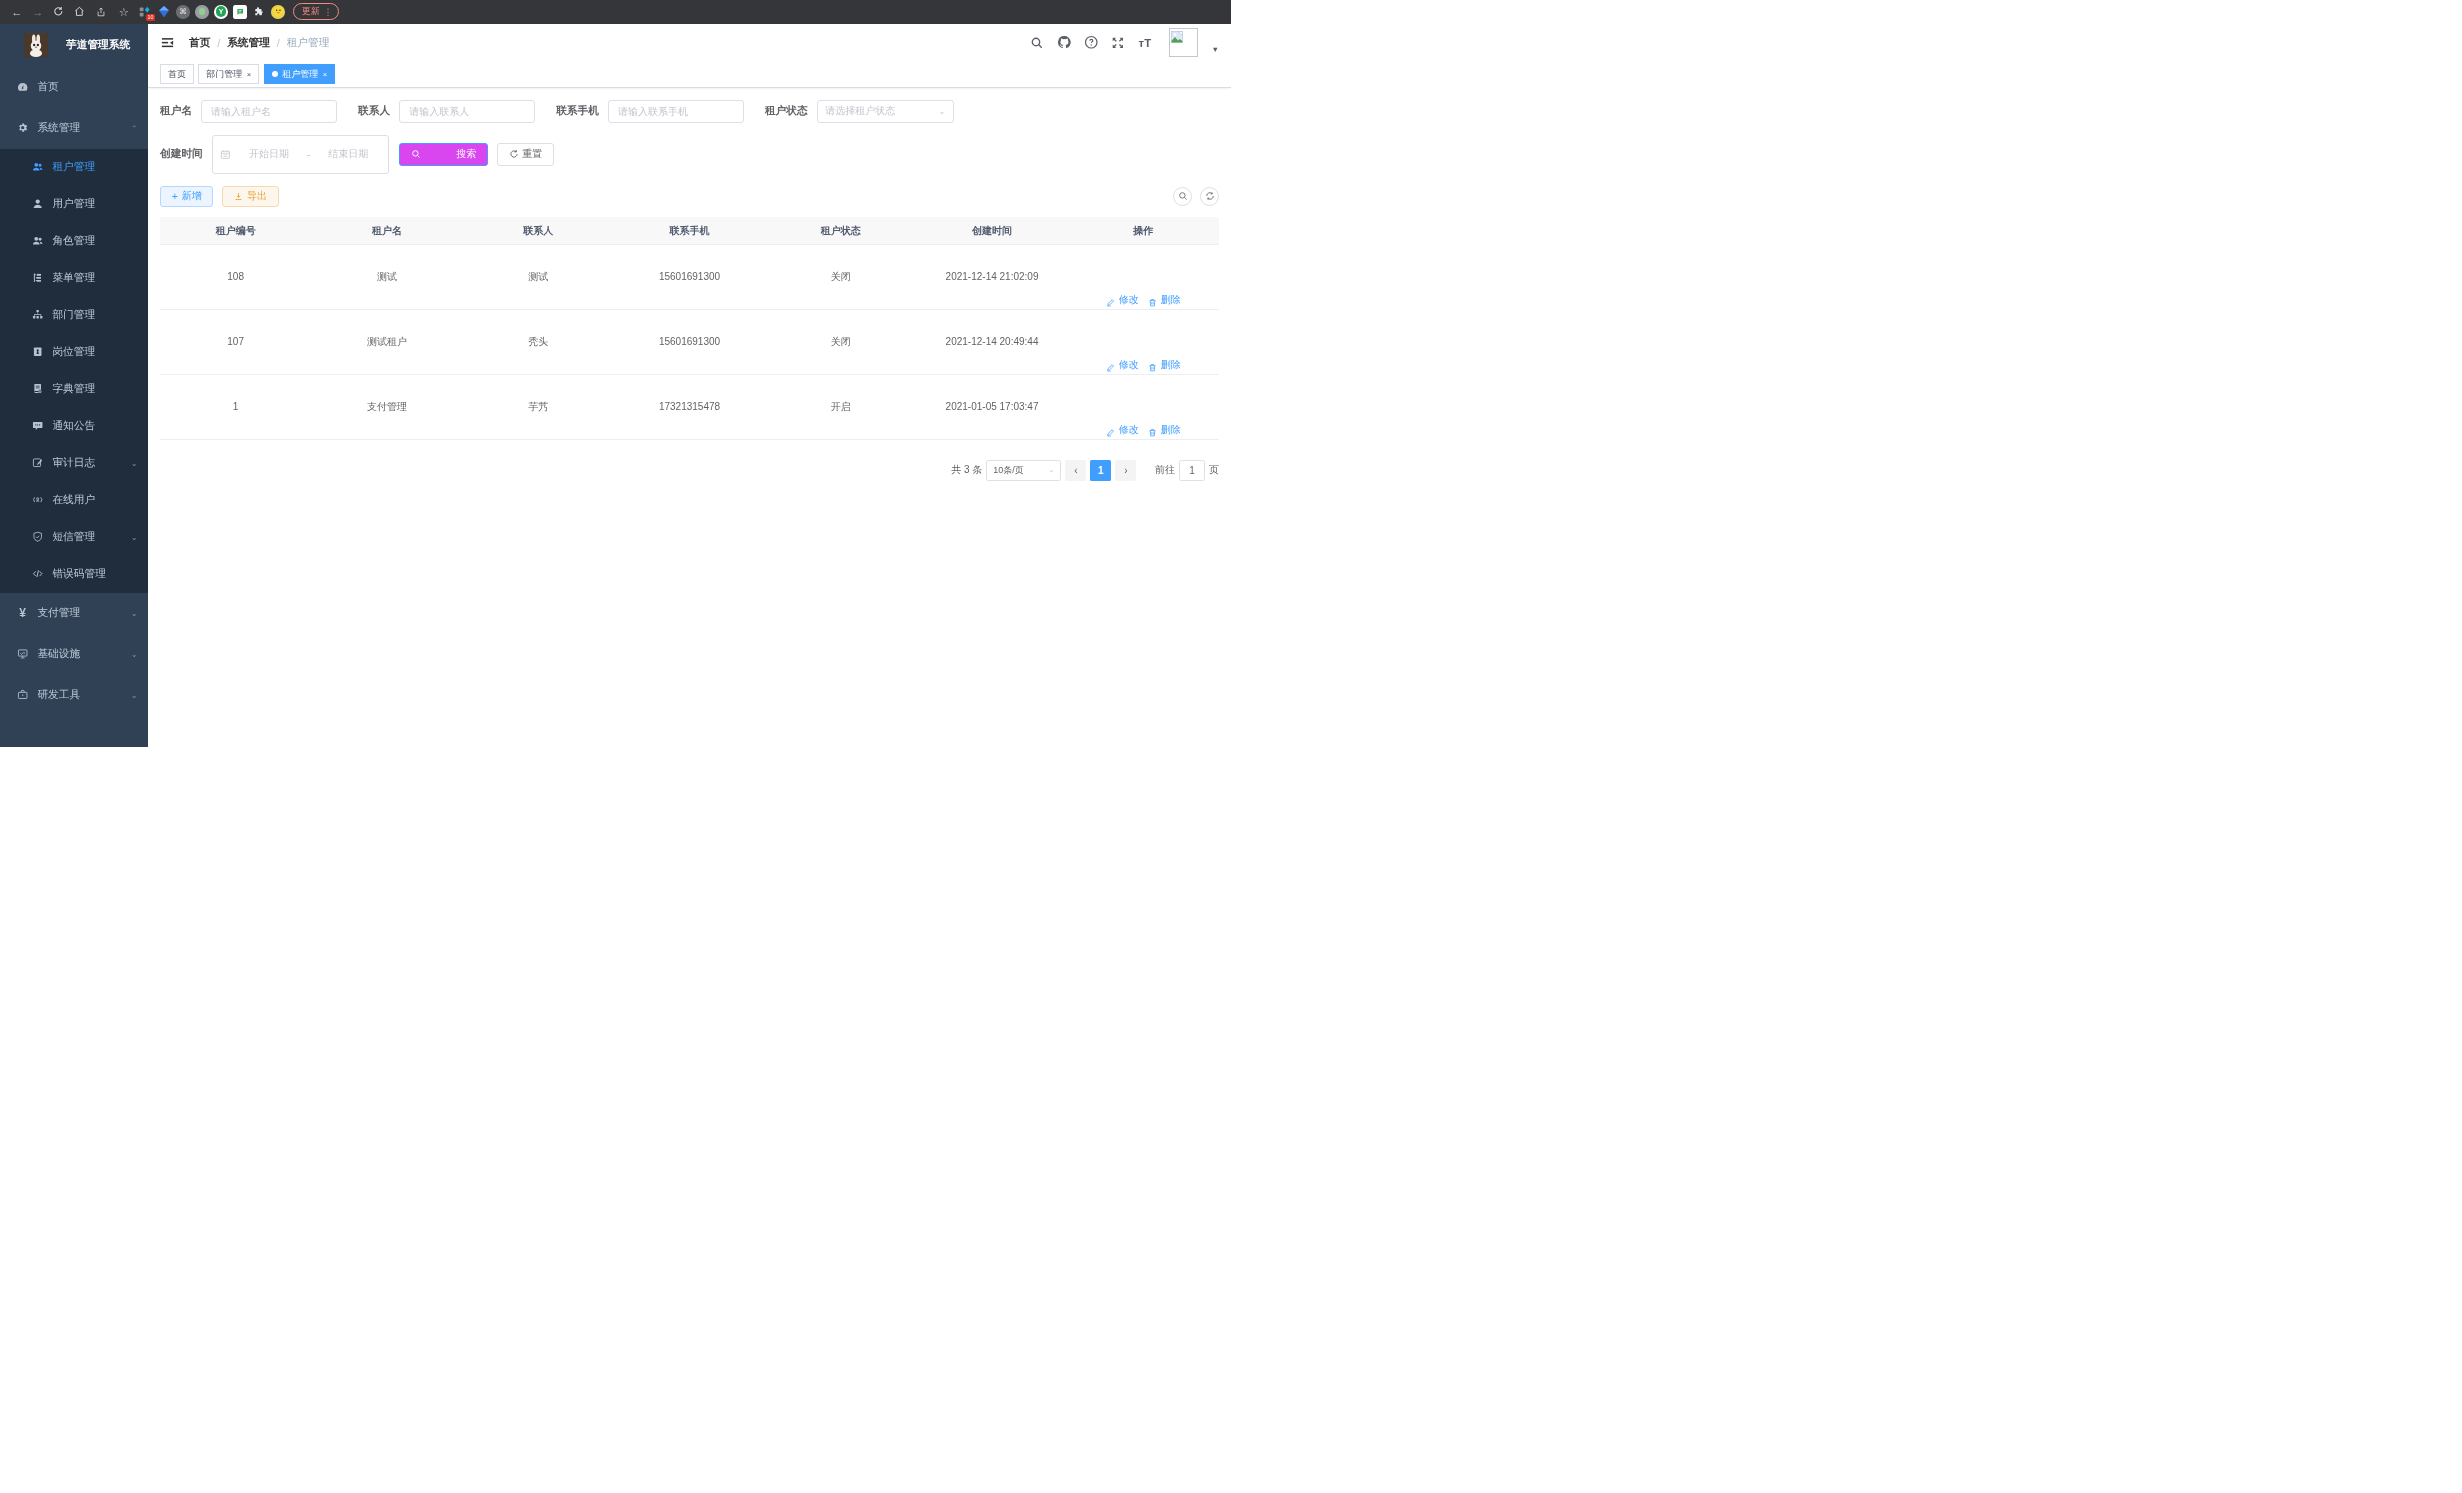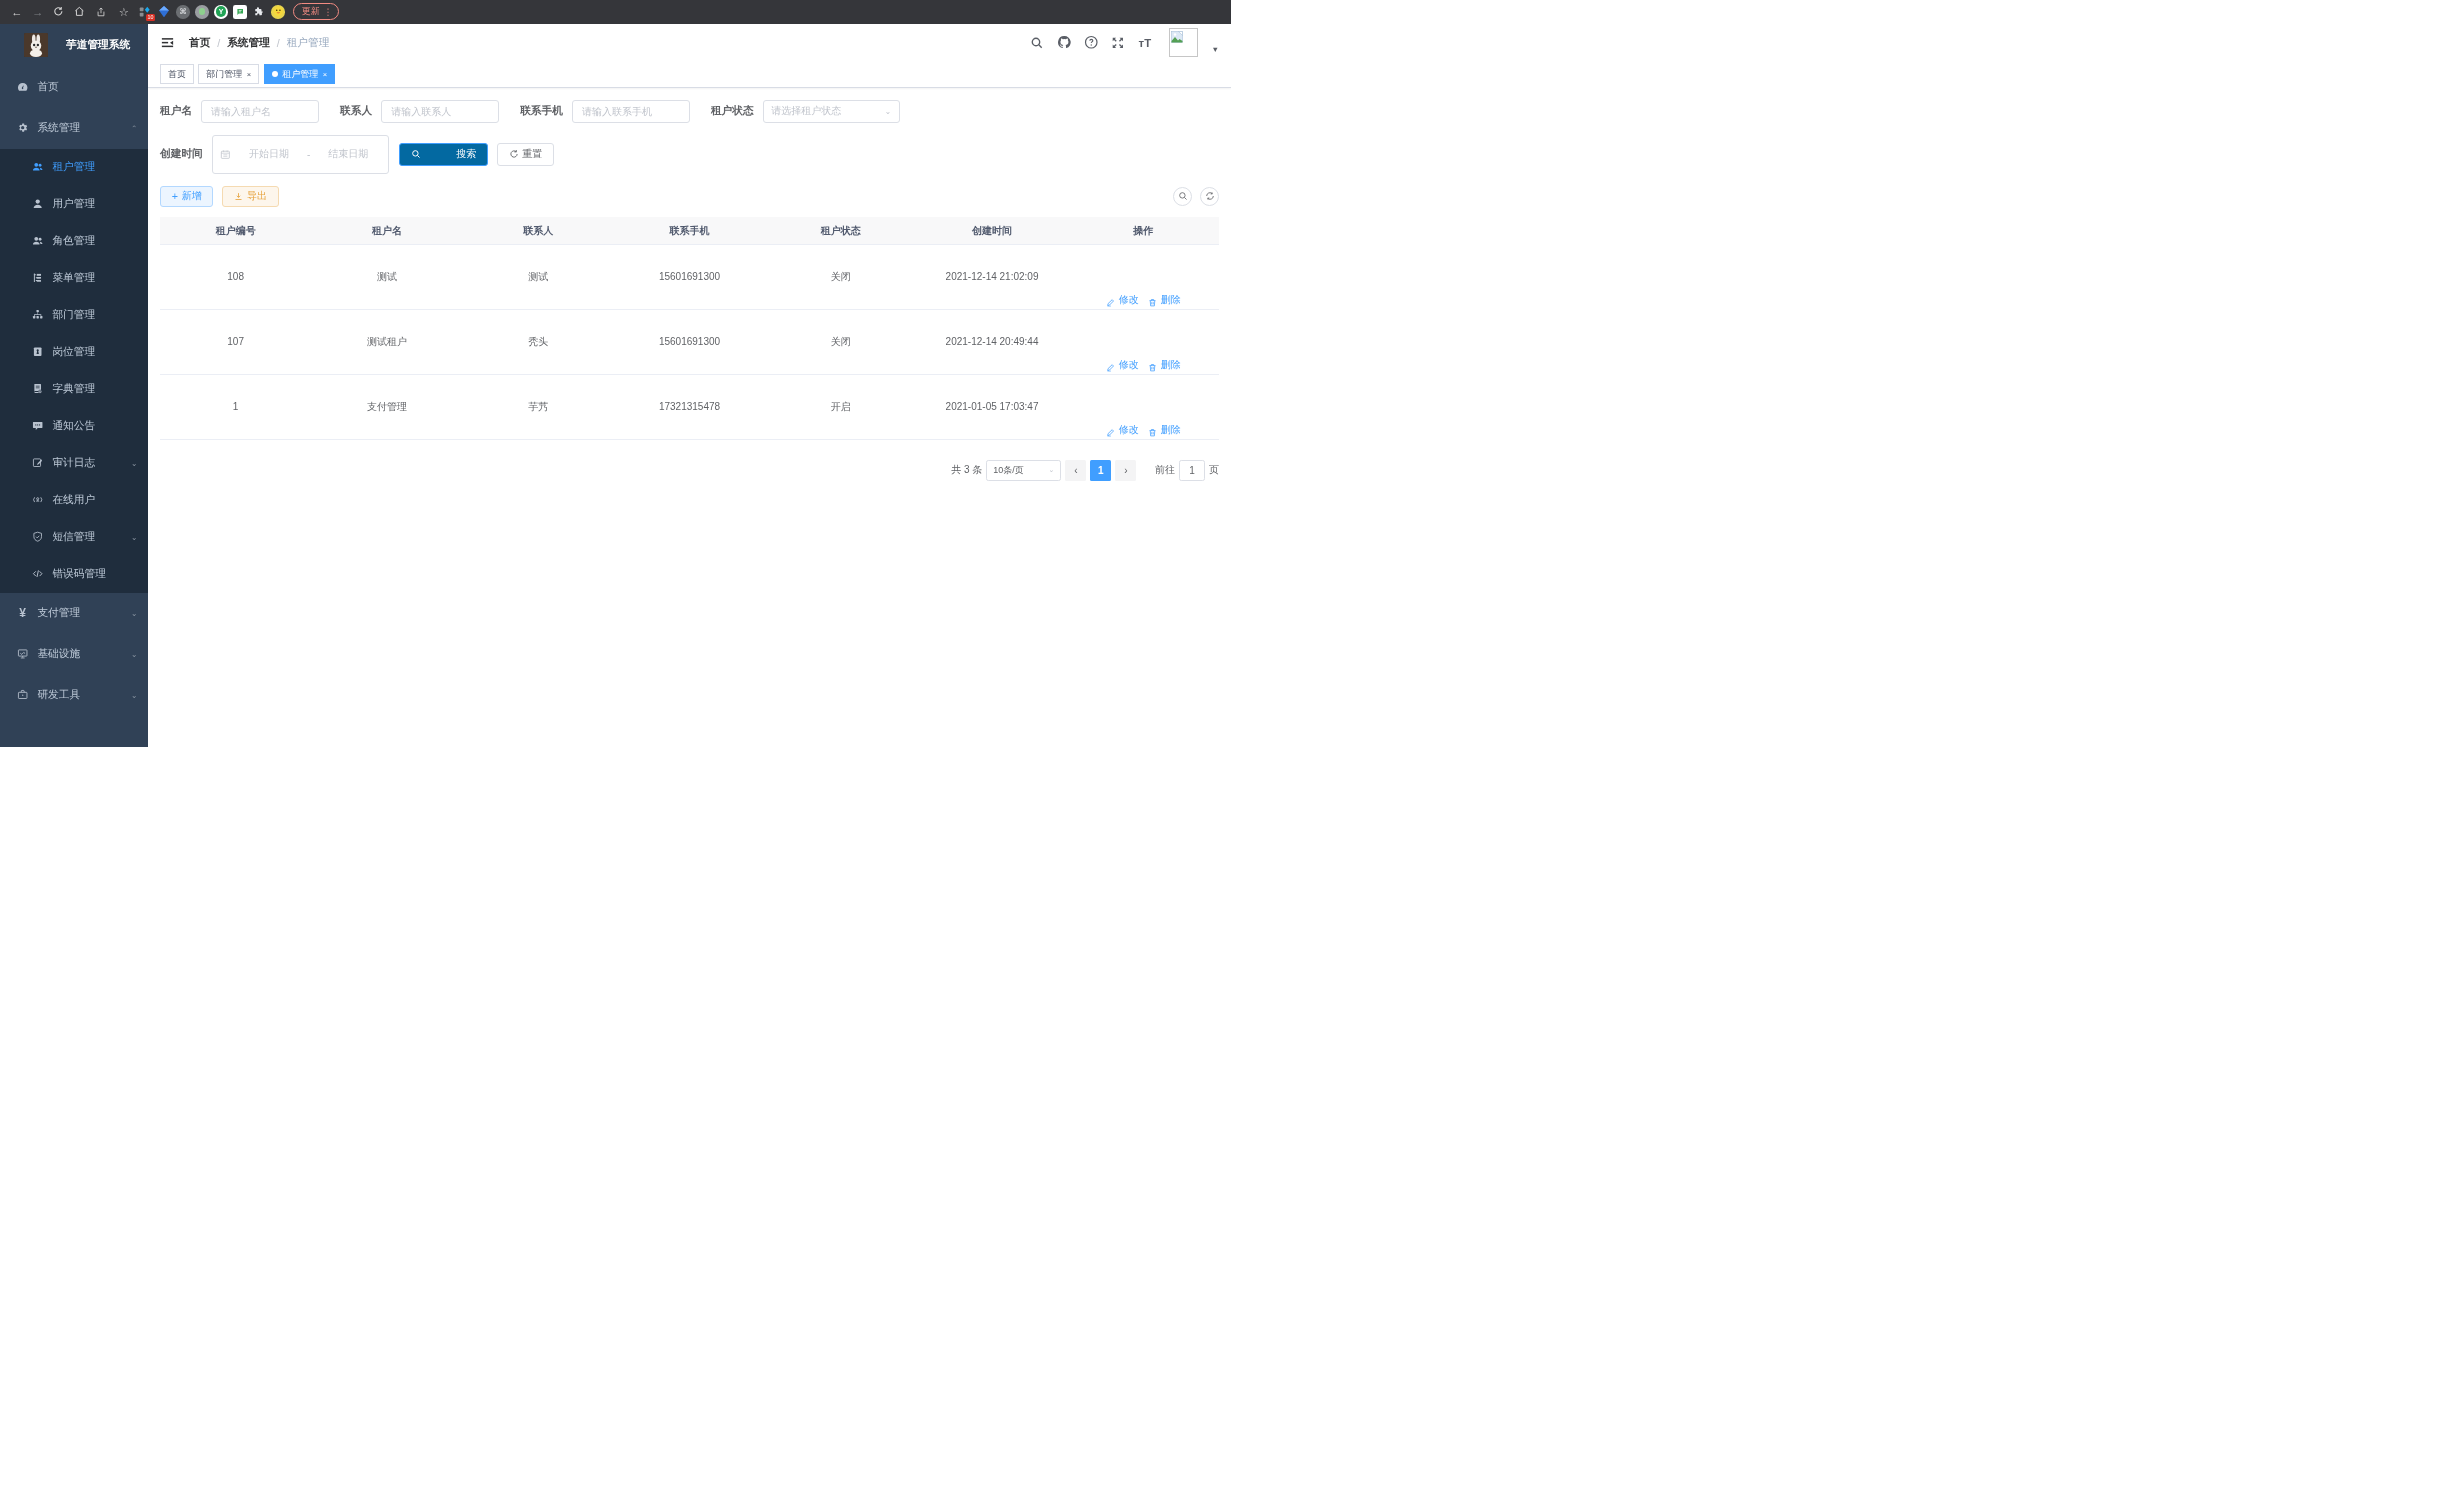--- a/index.html
+++ b/index.html
@@ -58,29 +58,29 @@
   .tag { height:20px; display:flex; align-items:center; gap:4.6px; padding:0 6.9px; border:0.8px solid #d8dce5; background:#fff; color:#495060; font-size:9px; cursor:pointer; }
   .tag .x { font-size:7.6px; color:#495060; }
   .tag.active { background:#409eff; border-color:#409eff; color:#fff; }
   .tag.active .x { color:#fff; }
   .tag .dot { width:6px; height:6px; border-radius:50%; background:#fff; }
 
   
   .content { padding:12px; flex:1; overflow:hidden; }
   .frow { display:flex; align-items:center; margin-bottom:12px; }
   .flabel { font-size:10.7px; font-weight:bold; color:#606266; margin-right:9px; white-space:nowrap; }
-  .inp { height:23px; width:118px; border:0.8px solid #dcdfe6; border-radius:3px; padding:0 9px; font-size:10px; color:#606266; font-family:"Liberation Sans", sans-serif; outline:none; }
+  .inp { height:23px; width:136px; border:0.8px solid #dcdfe6; border-radius:3px; padding:0 9px; font-size:10px; color:#606266; font-family:"Liberation Sans", sans-serif; outline:none; }
   .inp::placeholder { color:#c0c4cc; }
   .gap { width:21px; }
   .sel { height:23px; width:137px; border:0.8px solid #dcdfe6; border-radius:3px; padding:0 7.6px; font-size:10px; color:#c0c4cc; display:flex; align-items:center; justify-content:space-between; }
   .sel .caret { color:#c0c4cc; font-size:7.6px; }
   .dates { height:39px; width:177px; border:0.8px solid #dcdfe6; border-radius:3px; display:flex; align-items:center; padding:0 7.6px; gap:6px; font-size:10px; color:#c0c4cc; }
   .dates .dph { flex:1; text-align:center; }
   .btn { height:23px; border-radius:3px; border:0.8px solid #dcdfe6; background:#fff; color:#606266; font-size:10px; display:inline-flex; align-items:center; gap:3.8px; padding:0 10.7px; cursor:pointer; font-family:"Liberation Sans", sans-serif; }
-  .btn.primary { background:#0369a1; border-color:#409eff; color:#fff;gap:35px; }
+  .btn.primary { background:#d946ef; border-color:#409eff; color:#fff;gap:35px; }
   .btn.plain-primary { background:#ecf5ff; border-color:#b3d8ff; color:#409eff; height:21px; }
   .btn.plain-warning { background:#fdf6ec; border-color:#f5dab1; color:#e6a23c; height:21px; }
   .toolbar { display:flex; align-items:center; margin-bottom:10.7px; }
   .toolbar .right { margin-left:auto; display:flex; gap:7.6px; }
   .cbtn { width:19px; height:19px; border-radius:50%; border:0.8px solid #dcdfe6; background:#fff; display:flex; align-items:center; justify-content:center; color:#606266; cursor:pointer; }
 
   
   table { width:100%; border-collapse:collapse; table-layout:fixed; }
   th { background:#f8f8f9; color:#515a6e; font-size:10px; font-weight:bold; height:27px; text-align:center; border-bottom:0.8px solid #ebeef5; }
   td { height:36px; text-align:center; font-size:10px; color:#606266; border-bottom:0.8px solid #ebeef5; }

